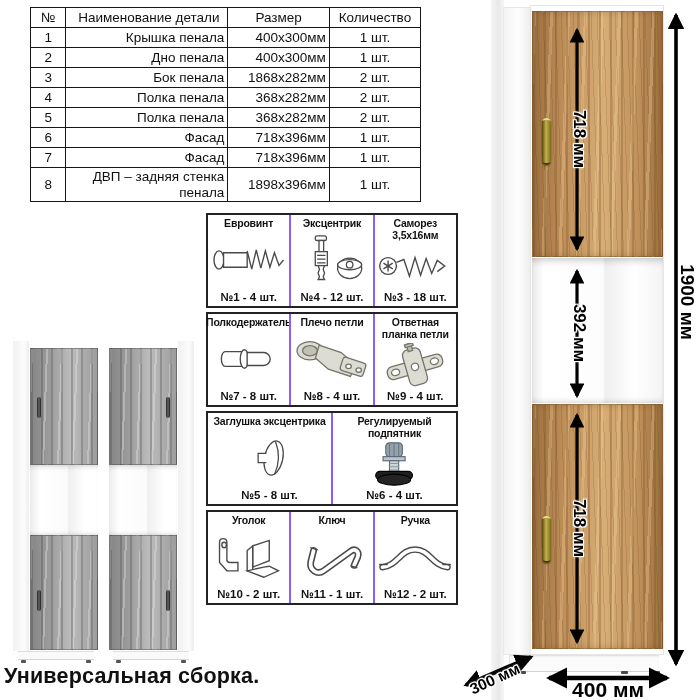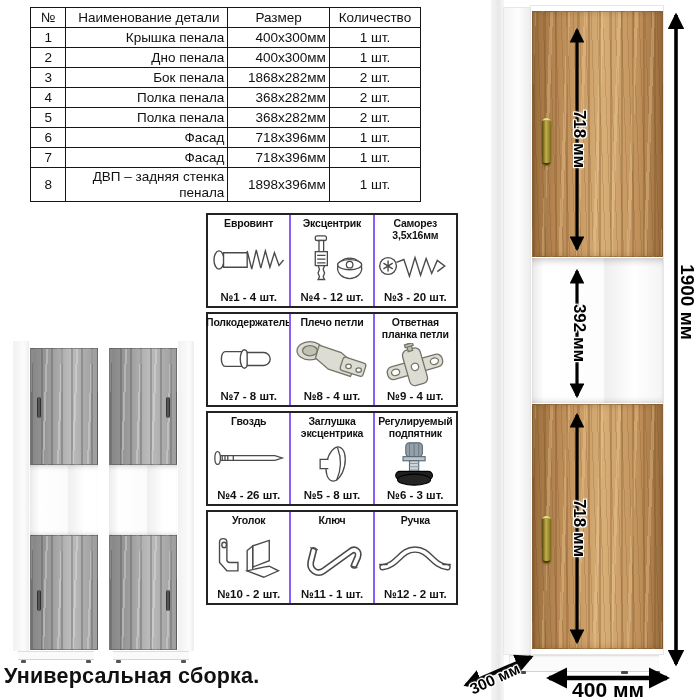--- a/index.html
+++ b/index.html
@@ -207,21 +207,21 @@
 3,5х16мм</div>
         <div class="hw-icon">
           <svg width="78" height="38" viewBox="0 0 84 40">
               <g stroke="#4a4a4a" stroke-width="1.5" fill="#fff">
             <circle cx="13" cy="20" r="9"></circle>
                 <path d="M13 14 v12 M8 17 l10 6 M18 17 l-10 6" fill="none"></path>
             <path d="M22 16 l8 -3 L36 31 L42 11 L48 30 L54 12 L60 28 L66 14 L74 20 L66 26" fill="none"></path>
           </g>
             </svg>
         </div>
-        <div class="hw-count">№3 - 20 шт.</div>
+        <div class="hw-count">№3 - 18 шт.</div>
       </div>
     </div>
 
     <div class="hw-row">
       <div class="hw-cell">
         <div class="hw-title">Полкодержатель</div>
         <div class="hw-icon">
           <svg width="70" height="30" viewBox="0 0 76 32">
               <g stroke="#4a4a4a" stroke-width="1.5" fill="#fff">
             <ellipse cx="12" cy="16" rx="4" ry="8"></ellipse>
@@ -263,33 +263,20 @@
                 <rect x="34.5" y="0" width="9" height="3" fill="#c2c2b4"></rect>
           </g>
             </svg>
         </div>
         <div class="hw-count">№9 - 4 шт.</div>
       </div>
     </div>
 
     <div class="hw-row">
       <div class="hw-cell">
-        <div class="hw-title">Гвоздь</div>
-        <div class="hw-icon">
-          <svg width="78" height="24" viewBox="0 0 84 26">
-              <g stroke="#4a4a4a" stroke-width="1.4" fill="#fff">
-            <ellipse cx="8" cy="13" rx="3" ry="7"></ellipse>
-            <path d="M11 10.5 h14 M11 15.5 h14 M13 10.5 v5 M16 10.5 v5 M19 10.5 v5" fill="none"></path>
-            <path d="M25 10.5 H70 L78 13 L70 15.5 H25 z"></path>
-          </g>
-            </svg>
-        </div>
-        <div class="hw-count">№4 - 26 шт.</div>
-      </div>
-      <div class="hw-cell">
         <div class="hw-title">Заглушка эксцентрика</div>
         <div class="hw-icon">
           <svg width="60" height="42" viewBox="0 0 64 46">
               <g stroke="#4a4a4a" stroke-width="1.4" fill="#fff">
             <ellipse cx="36" cy="23" rx="10" ry="19" transform="rotate(12 36 23)"></ellipse>
             <path d="M28 18 h-9 v10 h9" fill="#fff"></path>
             <path d="M38 5 q7 18 -1 36" fill="none"></path>
           </g>
             </svg>
         </div>
@@ -303,21 +290,21 @@
             <rect x="24" y="2" width="18" height="15" rx="4" fill="#94a1ab"></rect>
             <path d="M28 3 v13 M33 2.5 v14 M38 3 v13" fill="none" stroke="#6d7a84"></path>
             <rect x="21" y="17" width="24" height="4.5" fill="#b9c4cc"></rect>
             <rect x="28" y="21.5" width="10" height="13" fill="#cfd6da"></rect>
             <path d="M28 24.5 h10 M28 28 h10 M28 31.5 h10" stroke="#8b969e"></path>
             <rect x="13" y="33" width="40" height="9" rx="4.5" fill="#1f1f1f" stroke="#000"></rect>
             <ellipse cx="33" cy="42" rx="18" ry="6" fill="#242424" stroke="#000"></ellipse>
           </g>
             </svg>
         </div>
-        <div class="hw-count">№6 - 3 шт.</div>
+        <div class="hw-count">№6 - 4 шт.</div>
       </div>
     </div>
 
     <div class="hw-row">
       <div class="hw-cell">
         <div class="hw-title">Уголок</div>
         <div class="hw-icon">
           <svg width="70" height="48" viewBox="0 0 76 52">
               <g stroke="#4a4a4a" stroke-width="1.5" fill="#fff">
             <path d="M10 6 q-4 0 -4 4 v22 l8 9 h12 v-9 h-9 q-3 0 -3 -3 V10 q0 -4 -4 -4 z"></path>

